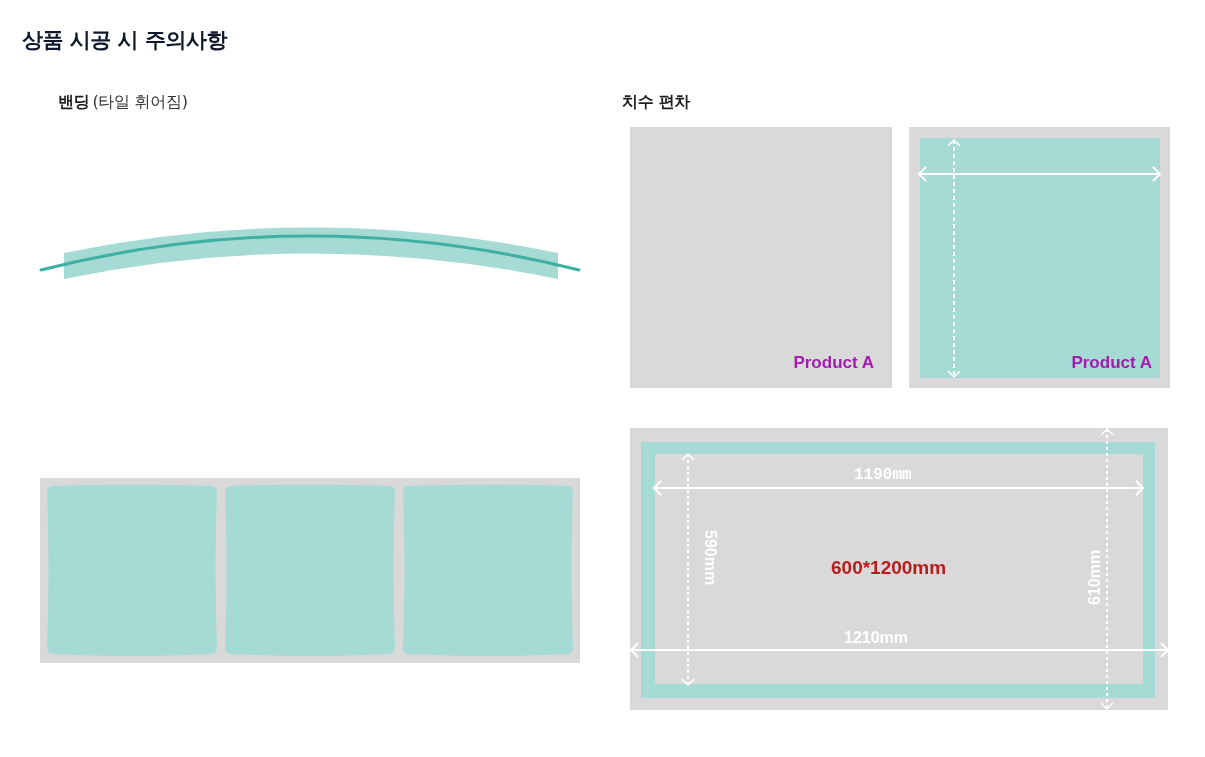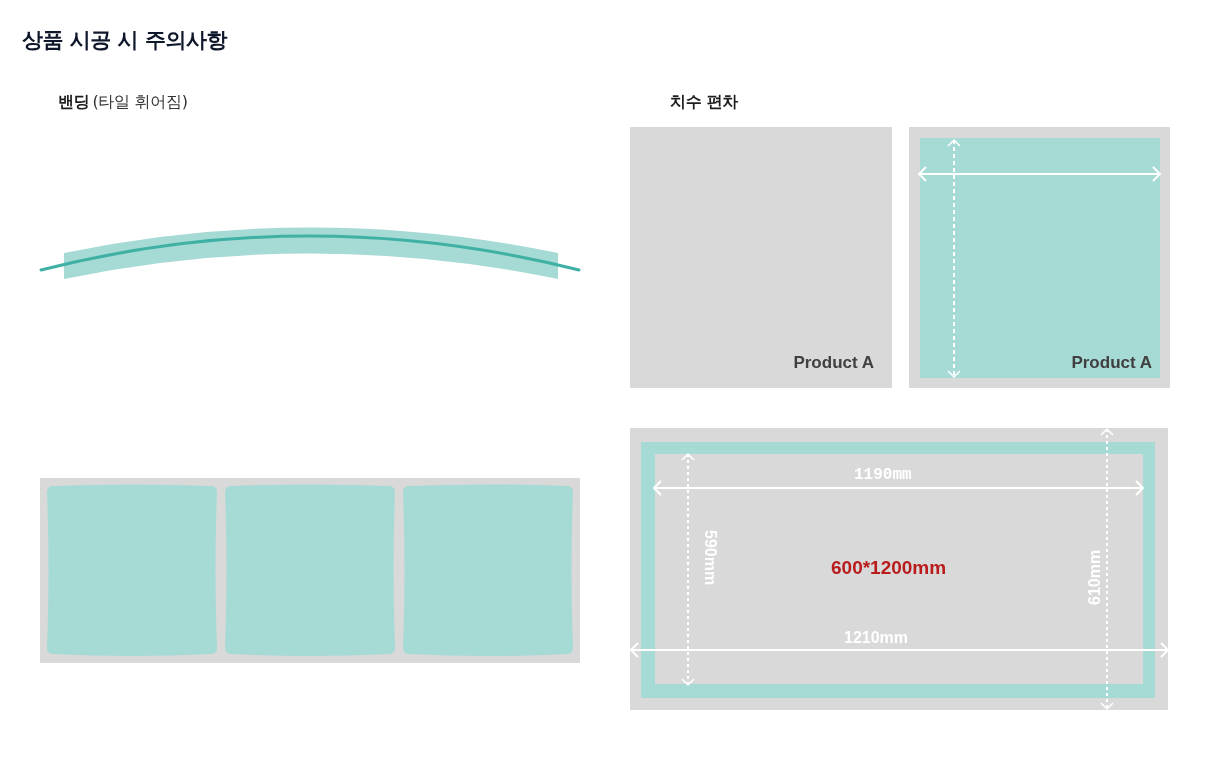--- a/index.html
+++ b/index.html
@@ -4,21 +4,21 @@
 <style>
   html, body { margin: 0; padding: 0; background: #ffffff; }
   body { width: 1205px; height: 757px; position: relative; overflow: hidden;
          font-family: "DejaVu Sans", "Liberation Sans", sans-serif; color: #222222; }
   .abs { position: absolute; }
   .page-title { left: 22px; top: 26px; font-size: 21px; font-weight: bold; letter-spacing: -0.5px; color: #0f172a; }
   .section-title { font-size: 16px; font-weight: bold; color: #1e1e1e; letter-spacing: -0.3px; }
   .section-title .sub { font-weight: normal; color: #333333; margin-left: 3px; }
   .gray { background: #d9d9d9; }
   .teal { background: #a6dad4; }
-  .product-label { font-family: "Liberation Sans", sans-serif; font-weight: bold; color: #404040;
+  .product-label { font-family: "Liberation Sans", sans-serif; font-weight: bold; color: #a21caf;
                    font-size: 17px; position: absolute; }
   .dim-label { font-family: "Liberation Sans", sans-serif; font-weight: bold; color: #ffffff;
                font-size: 16px; position: absolute; white-space: nowrap; }
   .center-label { font-family: "Liberation Sans", sans-serif; font-weight: bold; font-size: 19px;
                   position: absolute; white-space: nowrap; }
   svg { position: absolute; overflow: visible; }
 </style>
 </head>
 <body>
 
@@ -33,21 +33,21 @@
   <path d="M41,270 Q310,202 579,270" fill="none" stroke="#3fb1a4" stroke-width="3" stroke-linecap="round"></path>
 </svg>
 
 <div class="abs gray" style="left:40px; top:478px; width:540px; height:185px;"></div>
 <svg style="left:0; top:0;" width="600" height="700">
   <path d="M52,486 Q132,483 212,486 Q217,487 217,492 Q214,570 217,648 Q217,653 212,654 Q132,658 52,654 Q47,653 47,648 Q50,570 47,492 Q47,487 52,486 Z" fill="#a6dad4"></path>
   <path d="M230,486 Q310,483 390,486 Q395,487 395,492 Q392,570 395,648 Q395,653 390,654 Q310,658 230,654 Q225,653 225,648 Q228,570 225,492 Q225,487 230,486 Z" fill="#a6dad4"></path>
   <path d="M408,486 Q488,483 568,486 Q573,487 573,492 Q570,570 573,648 Q573,653 568,654 Q488,658 408,654 Q403,653 403,648 Q406,570 403,492 Q403,487 408,486 Z" fill="#a6dad4"></path>
 </svg>
 
-<div class="abs section-title" style="left:622px; top:92px;margin-left:48px;">치수 편차</div>
+<div class="abs section-title" style="left:622px; top:92px;">치수 편차</div>
 
 <div class="abs gray" style="left:630px; top:127px; width:262px; height:261px;">
   <span class="product-label" style="right:18px; bottom:15px;">Product A</span>
 </div>
 
 <div class="abs gray" style="left:909px; top:127px; width:261px; height:261px;">
   <div class="abs teal" style="left:11px; top:11px; width:240px; height:240px;"></div>
   <span class="product-label" style="right:18px; bottom:15px;">Product A</span>
 </div>
 <svg style="left:0; top:0;" width="1205" height="400">

